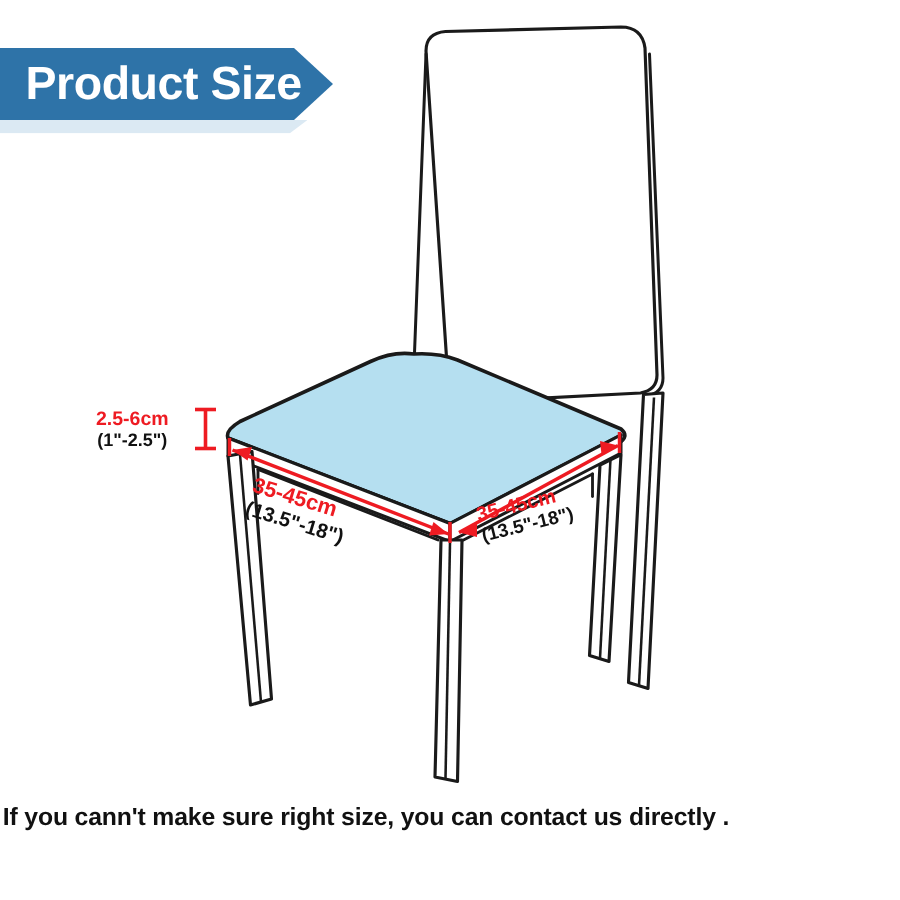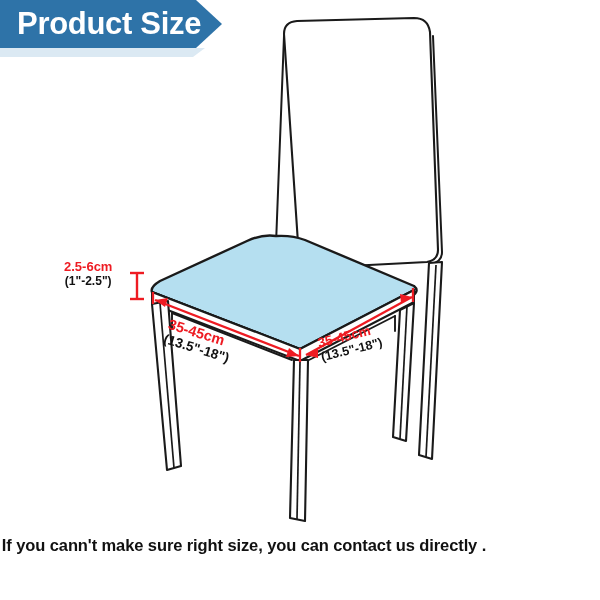--- a/index.html
+++ b/index.html
@@ -15,21 +15,21 @@
     width: 600px;
     height: 600px;
     background: #ffffff;
     overflow: hidden;
   }
 
   
   .banner-wrap {
     position: absolute;
     left: 0;
-    top: 0;
+    top: 32px;
     width: 222px;
     height: 52px;
   }
   .banner-shape {
     position: absolute;
     left: 0;
     top: 0;
     width: 222px;
     height: 48px;
     background: #2e73a8;
@@ -83,21 +83,21 @@
   }
   .dim .inch {
     color: #111111;
     font-size: 12.5px;
     font-weight: bold;
     display: block;
   }
 
   #dim-thickness {
     left: 64px;
-    top: 260px;
+    top: 272px;
     text-align: center;
   }
   #dim-thickness .cm { font-size: 13px; }
   #dim-thickness .inch { font-size: 12px; }
 
   #dim-left {
     left: 171px;
     top: 316px;
     transform: rotate(17deg);
     transform-origin: left top;

